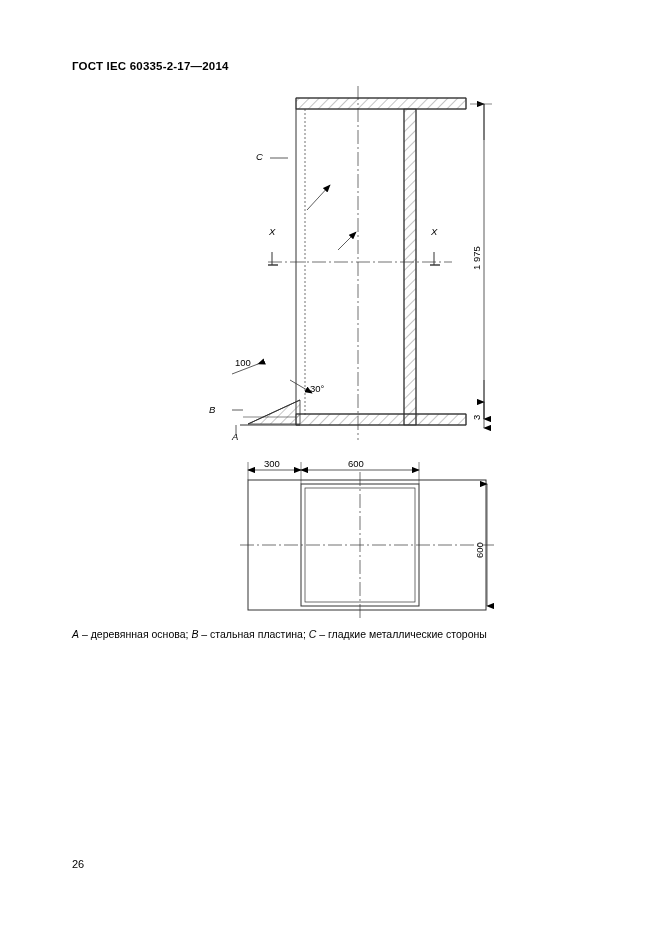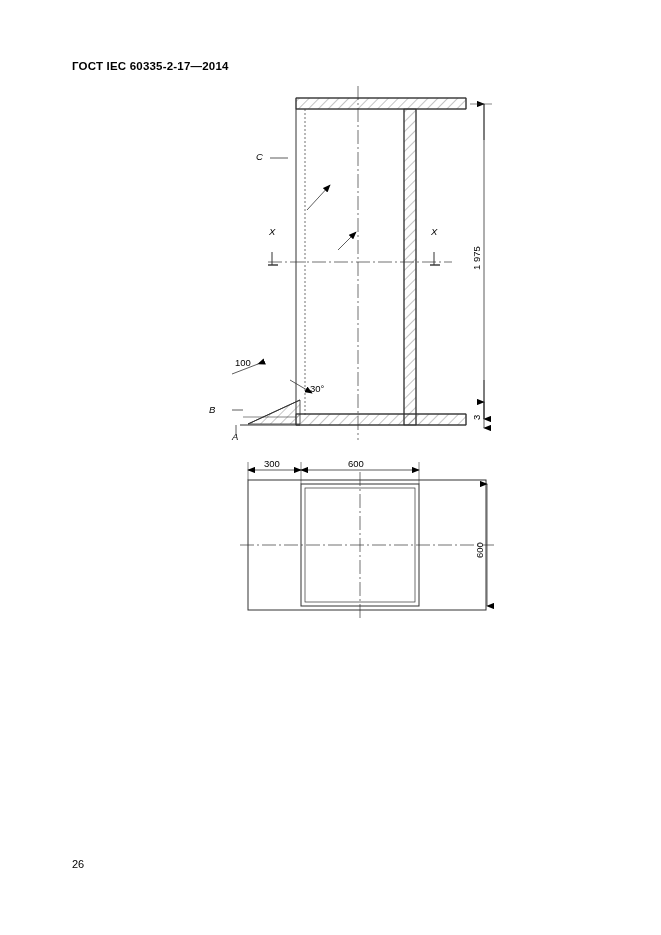--- a/index.html
+++ b/index.html
@@ -175,17 +175,20 @@
 
         <line x1="487" y1="404" x2="487" y2="526" stroke="#333" stroke-width="0.8" marker-start="url(#arrVs)" marker-end="url(#arrV)"></line>
 
         <text x="264" y="387" font-size="9.5">300</text>
         <text x="348" y="387" font-size="9.5">600</text>
         <text x="483" y="478" font-size="9.5" transform="rotate(-90 483 478)">600</text>
       </g>
     </svg>
   </div>
 
+  <div class="legend">
+    <span class="it">A</span><span> –  деревянная основа;  </span><span class="it">B</span><span> – стальная пластина;  </span><span class="it">C</span><span> – гладкие металлические стороны</span>
+  </div>
 
 
   <div class="page-number">26</div>
 
 </div>
 
 </body></html>

